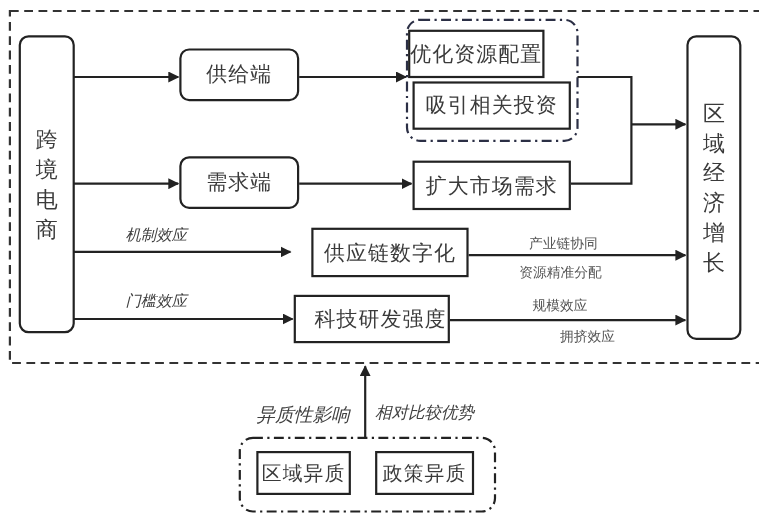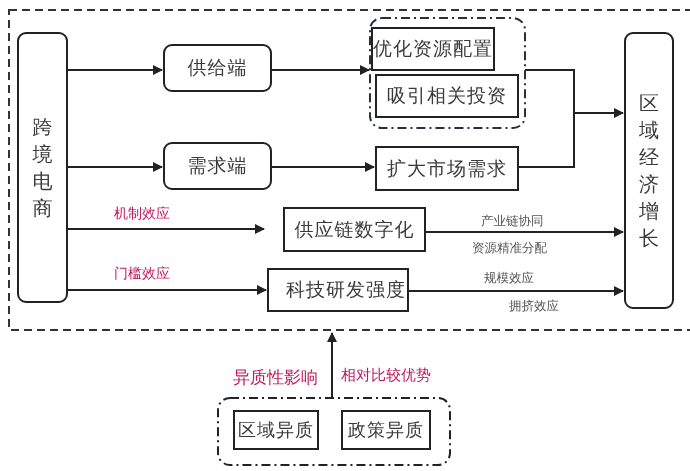--- a/index.html
+++ b/index.html
@@ -5,21 +5,21 @@
   html, body { margin: 0; padding: 0; background: #ffffff; }
   body { width: 690px; height: 471px; position: relative; overflow: hidden;
          font-family: "DejaVu Sans", "Liberation Sans", sans-serif; color: #333333; }
   svg { position: absolute; left: 0; top: 0; }
   .box { position: absolute; box-sizing: border-box; border: 2px solid #222222; background: #ffffff;
          display: flex; align-items: center; justify-content: center; font-size: 19px; color: #3a3a3a;
          letter-spacing: 1px; }
   .rounded { border-radius: 9px; }
   .vertical { flex-direction: column; font-size: 20px; line-height: 27px; letter-spacing: 0; }
   .vertical span { display: block; }
-  .label { position: absolute; font-size: 14px; color: #be185d; white-space: nowrap; }
+  .label { position: absolute; font-size: 14px; color: #404040; white-space: nowrap; font-style: italic; }
   .label-sm { position: absolute; font-size: 12.5px; color: #555555; white-space: nowrap; }
 </style>
 </head>
 <body>
 
 <svg width="690" height="471">
   <defs>
     <marker id="arrow" markerWidth="10" markerHeight="10" refX="9" refY="5" orient="auto" markerUnits="userSpaceOnUse">
       <path d="M0,0 L10,5 L0,10 z" fill="#222222"></path>
     </marker>

